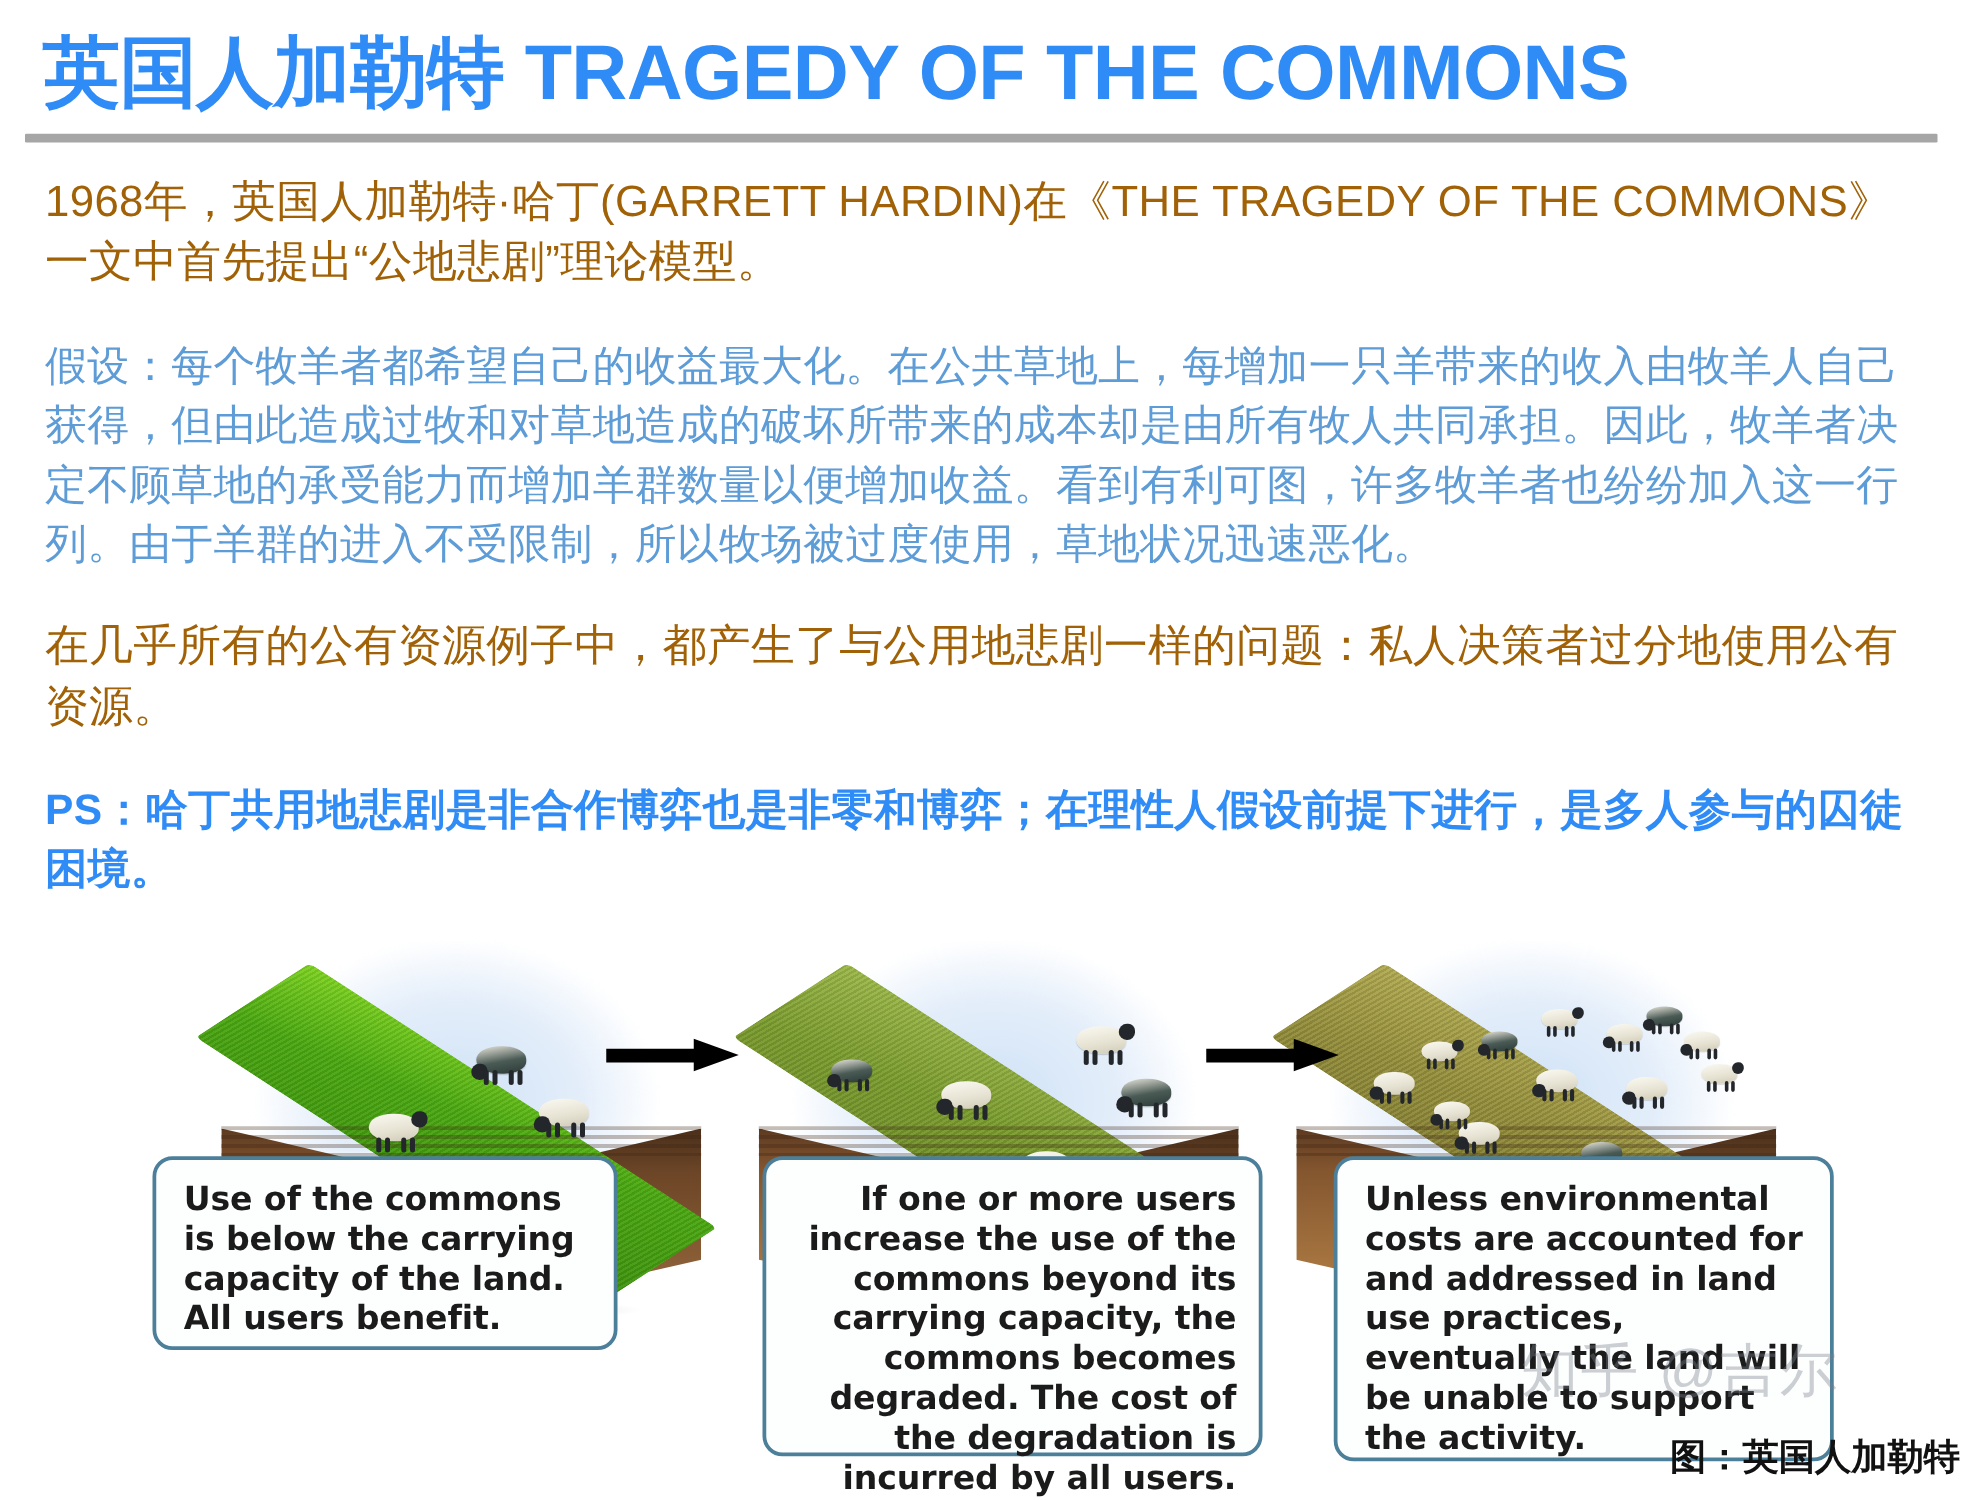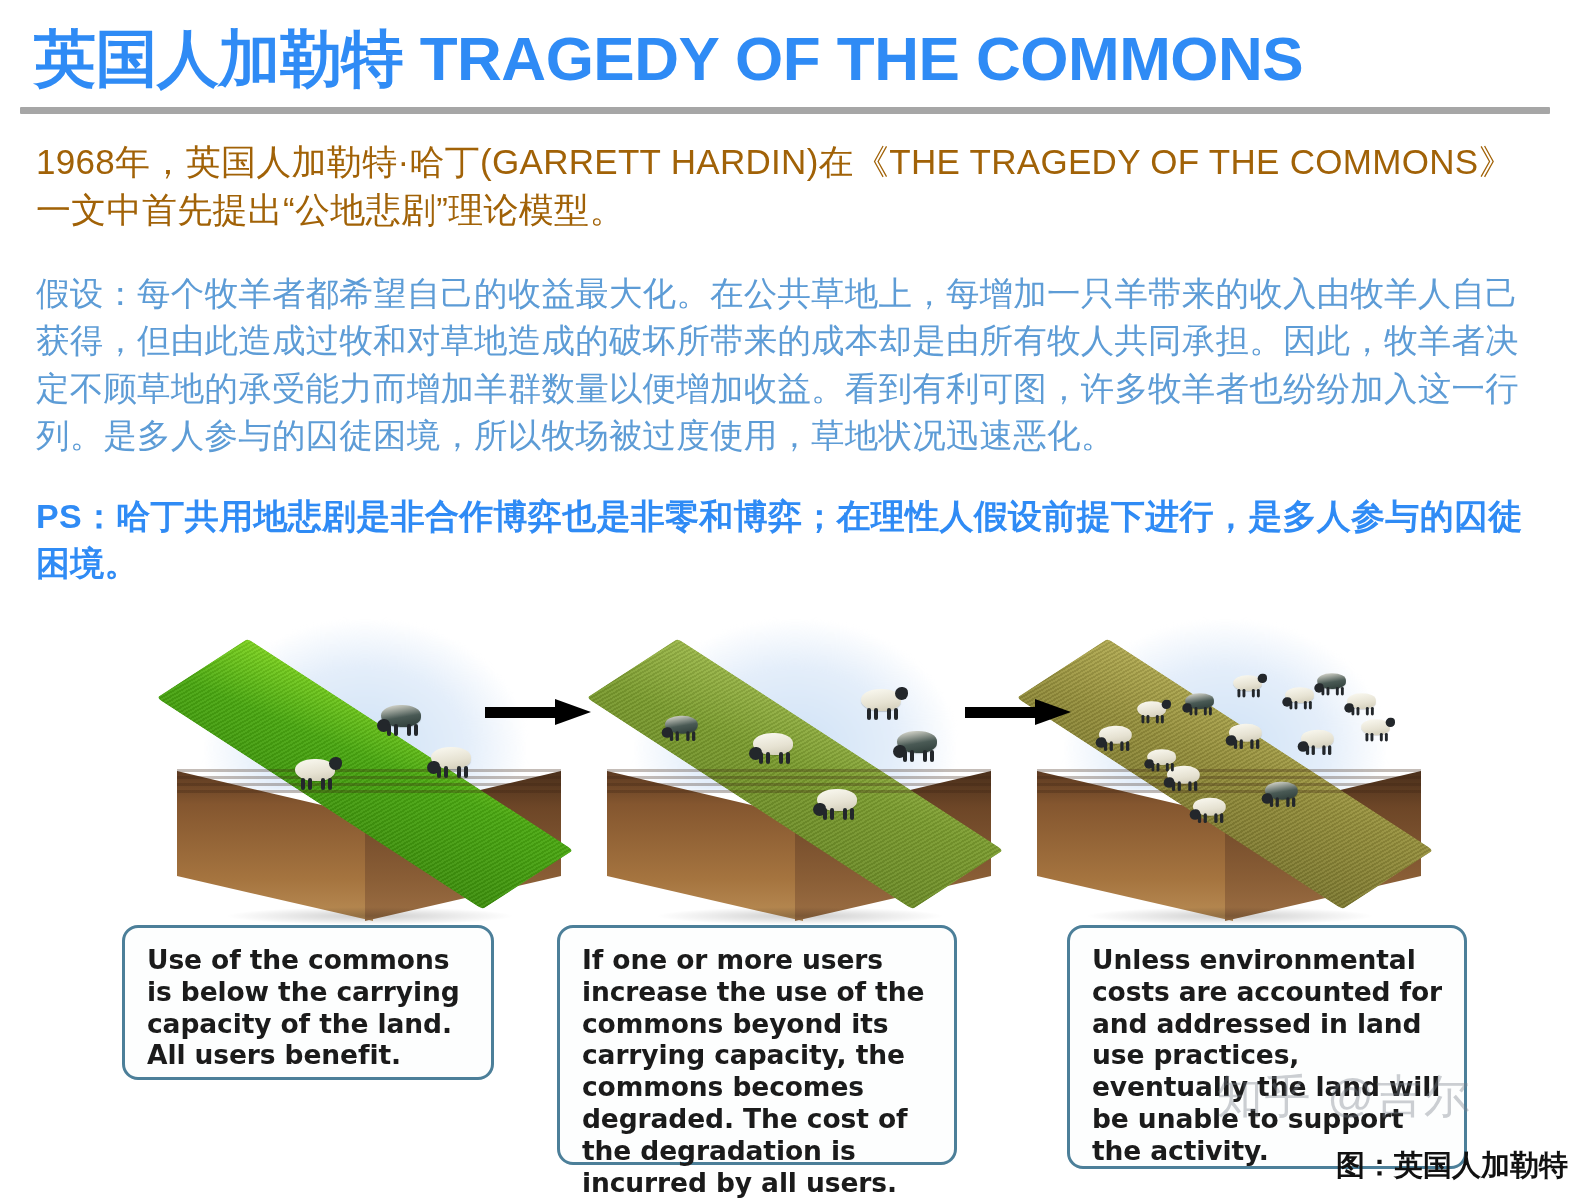--- a/index.html
+++ b/index.html
@@ -239,21 +239,21 @@
     padding: 16px 18px 14px 22px;
     box-sizing: border-box;
     font-family: "DejaVu Sans", "Liberation Sans", sans-serif;
     font-weight: 700;
     font-size: 26.5px;
     line-height: 1.2;
     color: #1b1b1b;
     letter-spacing: -0.1px;
   }
   .cb-1 { left: 122px; top: 925px; width: 372px; height: 155px; }
-  .cb-2 { left: 557px; top: 925px; width: 400px; height: 240px; }
+  .cb-2 { left: 610px; top: 925px; width: 400px; height: 240px; text-align: right; }
   .cb-3 { left: 1067px; top: 925px; width: 400px; height: 244px; }
 
   
   .watermark {
     position: absolute;
     right: 118px;
     bottom: 72px;
     font-size: 46px;
     color: rgba(120,130,140,0.38);
     font-weight: 400;
@@ -274,21 +274,22 @@
 </head>
 <body>
 
 <div class="title-wrap">
   <div class="title">英国人加勒特 TRAGEDY OF THE COMMONS</div>
 </div>
 <div class="title-rule"></div>
 
 <div class="content">
   <p class="para lead">1968年，英国人加勒特·哈丁(GARRETT HARDIN)在《THE TRAGEDY OF THE COMMONS》一文中首先提出“公地悲剧”理论模型。</p>
-  <p class="para blue-light">假设：每个牧羊者都希望自己的收益最大化。在公共草地上，每增加一只羊带来的收入由牧羊人自己获得，但由此造成过牧和对草地造成的破坏所带来的成本却是由所有牧人共同承担。因此，牧羊者决定不顾草地的承受能力而增加羊群数量以便增加收益。看到有利可图，许多牧羊者也纷纷加入这一行列。是多人参与的囚徒困境，所以牧场被过度使用，草地状况迅速恶化。</p>
+  <p class="para blue-light">假设：每个牧羊者都希望自己的收益最大化。在公共草地上，每增加一只羊带来的收入由牧羊人自己获得，但由此造成过牧和对草地造成的破坏所带来的成本却是由所有牧人共同承担。因此，牧羊者决定不顾草地的承受能力而增加羊群数量以便增加收益。看到有利可图，许多牧羊者也纷纷加入这一行列。由于羊群的进入不受限制，所以牧场被过度使用，草地状况迅速恶化。</p>
+  <p class="para mid">在几乎所有的公有资源例子中，都产生了与公用地悲剧一样的问题：私人决策者过分地使用公有资源。</p>
   <p class="para ps">PS：哈丁共用地悲剧是非合作博弈也是非零和博弈；在理性人假设前提下进行，是多人参与的囚徒困境。</p>
 </div>
 
 <div class="illustration">
 
   <div class="panels">
 
     <div class="panel p1">
       <div class="block">
         <div class="sky-glow"></div>

